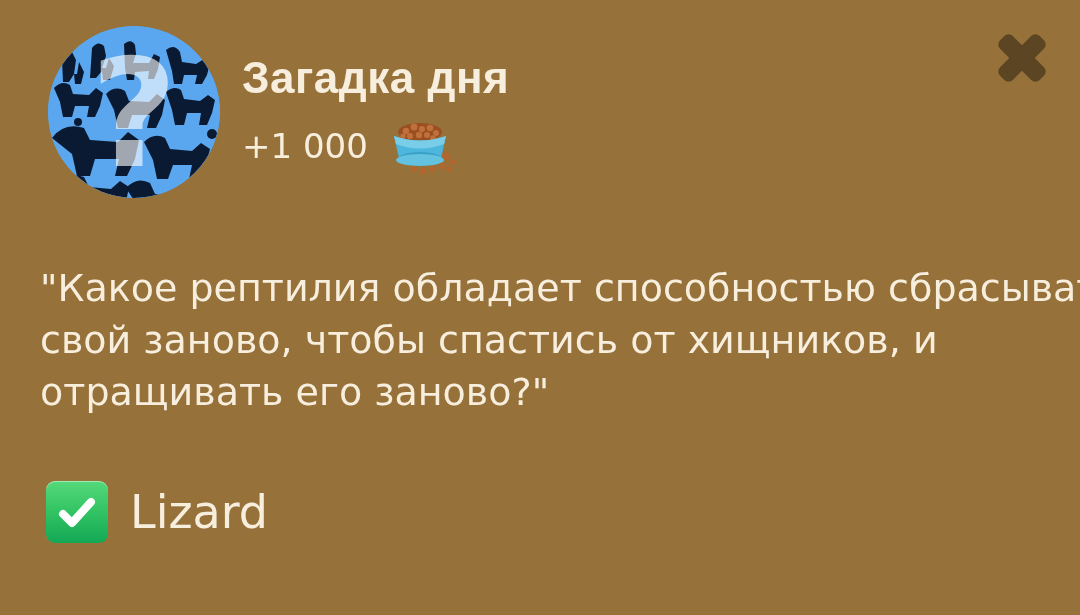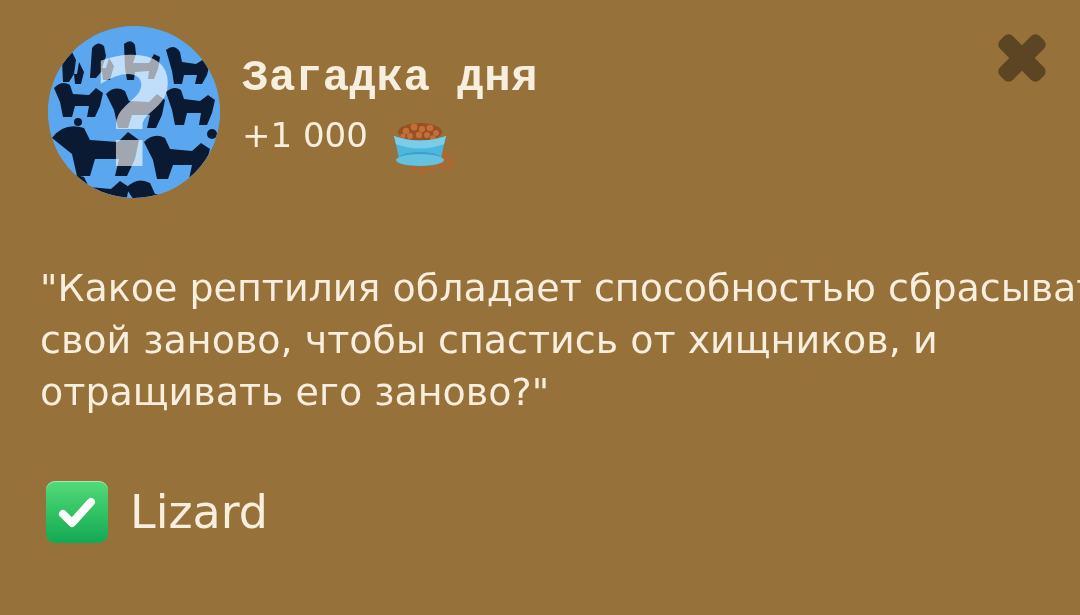--- a/index.html
+++ b/index.html
@@ -52,31 +52,31 @@
     overflow: hidden;
     background: #5aa7ef;
     flex: 0 0 auto;
   }
   .avatar svg { display: block; }
   .header-text {
     margin-left: 22px;
     padding-top: 28px;
   }
   .title {
-    font-family: Liberation Mono, monospace;
+    font-family: Liberation Sans, sans-serif;
     font-weight: bold;
     font-size: 44px;
     line-height: 48px;
     letter-spacing: 0.5px;
     color: #f7eedd;
     white-space: nowrap;
   }
   .reward-row {
     display: flex;
-    align-items: flex-start;
+    align-items: center;
     margin-top: 14px;
   }
   .reward-value {
     font-family: "DejaVu Sans", sans-serif;
     font-size: 34px;
     line-height: 38px;
     color: #f7eedd;
     white-space: nowrap;
   }
   .reward-icon {

